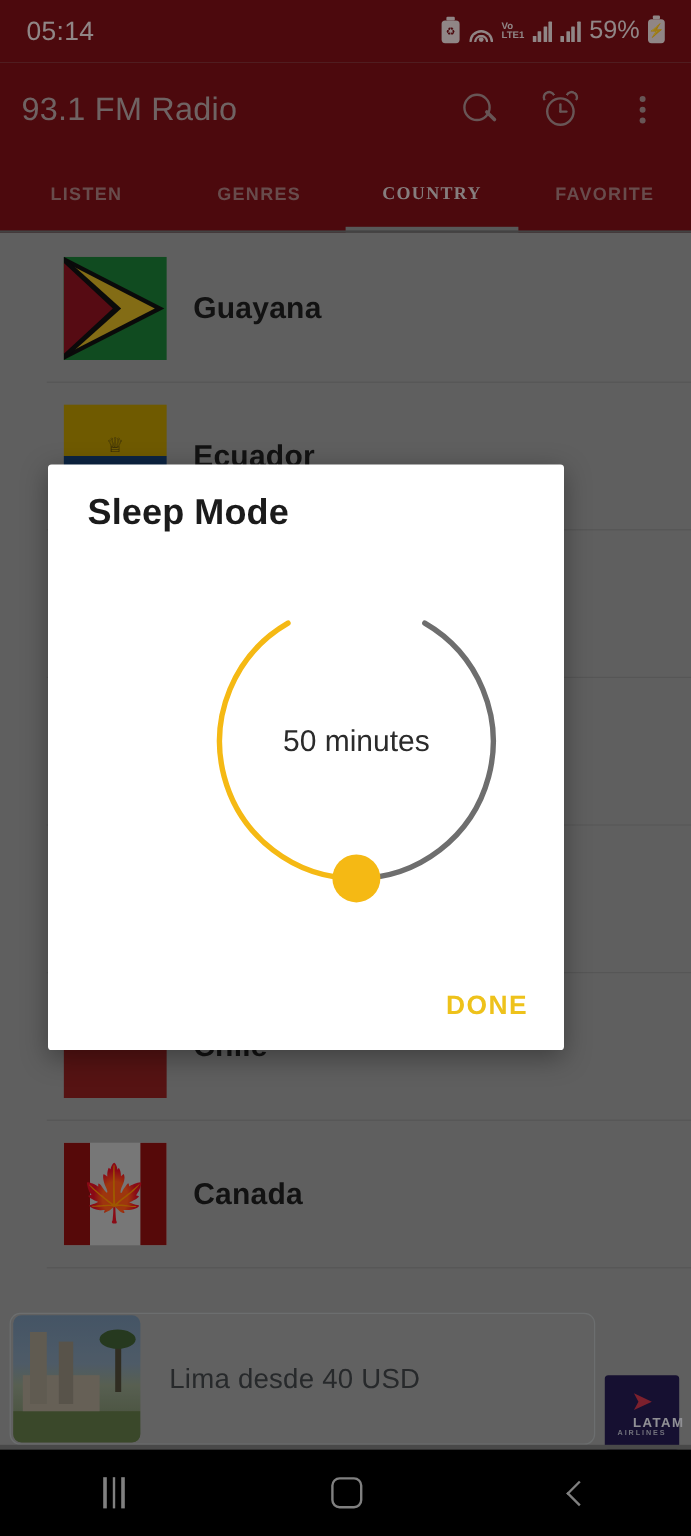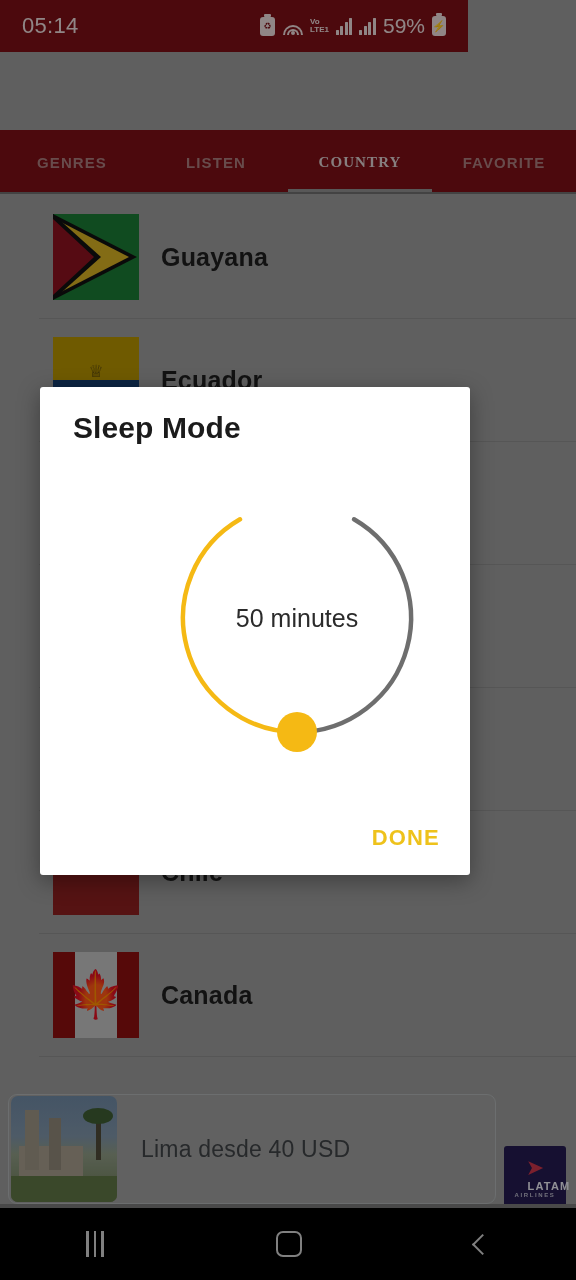--- a/index.html
+++ b/index.html
@@ -12,21 +12,21 @@
   }
 
   
   #app {
     position:absolute; left:0; top:0; width:576px; height:1280px;
     background:#9a9a9a;
   }
 
   
   .statusbar {
-    position:absolute; left:0; top:0; width:468px; height:52px;
+    position:absolute; left:0; top:0; width:576px; height:52px;
     background:#7b0f16;
     display:flex; align-items:center; justify-content:space-between;
     padding:0 22px;
     gap:16px;
   }
   .sb-clock { color:#e8d9d9; font-size:22px; font-weight:400; letter-spacing:.3px; }
   .sb-right { display:flex; align-items:center; gap:7px; }
   .sb-battsave {
     width:15px;height:19px;background:#e8d9d9;border-radius:3px;
     position:relative; display:flex;align-items:center;justify-content:center;
@@ -237,27 +237,45 @@
           <b style="height:13px"></b>
           <b style="height:17px"></b>
       </div>
       <div class="sb-pct">59%</div>
       <div class="sb-batt">
           <i>⚡</i>
         </div>
     </div>
   </div>
 
+  <div class="appbar">
+    <div class="appbar-title">93.1 FM Radio</div>
+    <div class="appbar-actions">
+      <div class="ico ico-search"></div>
+      <div class="ico ico-alarm">
+        <span class="b1"></span>
+          <span class="b2"></span>
+          <span class="ring"></span>
+        <span class="hh"></span>
+          <span class="mm"></span>
+      </div>
+      <div class="ico ico-more">
+          <b></b>
+          <b></b>
+          <b></b>
+        </div>
+    </div>
+  </div>
 
   <div class="tabs">
     <div class="tab">
+        <span>LISTEN</span>
+      </div>
+    <div class="tab">
         <span>GENRES</span>
-      </div>
-    <div class="tab">
-        <span>LISTEN</span>
       </div>
     <div class="tab active">
         <span>COUNTRY</span>
       </div>
     <div class="tab">
         <span>FAVORITE</span>
       </div>
   </div>
   <div class="tabs-underline"></div>
 

